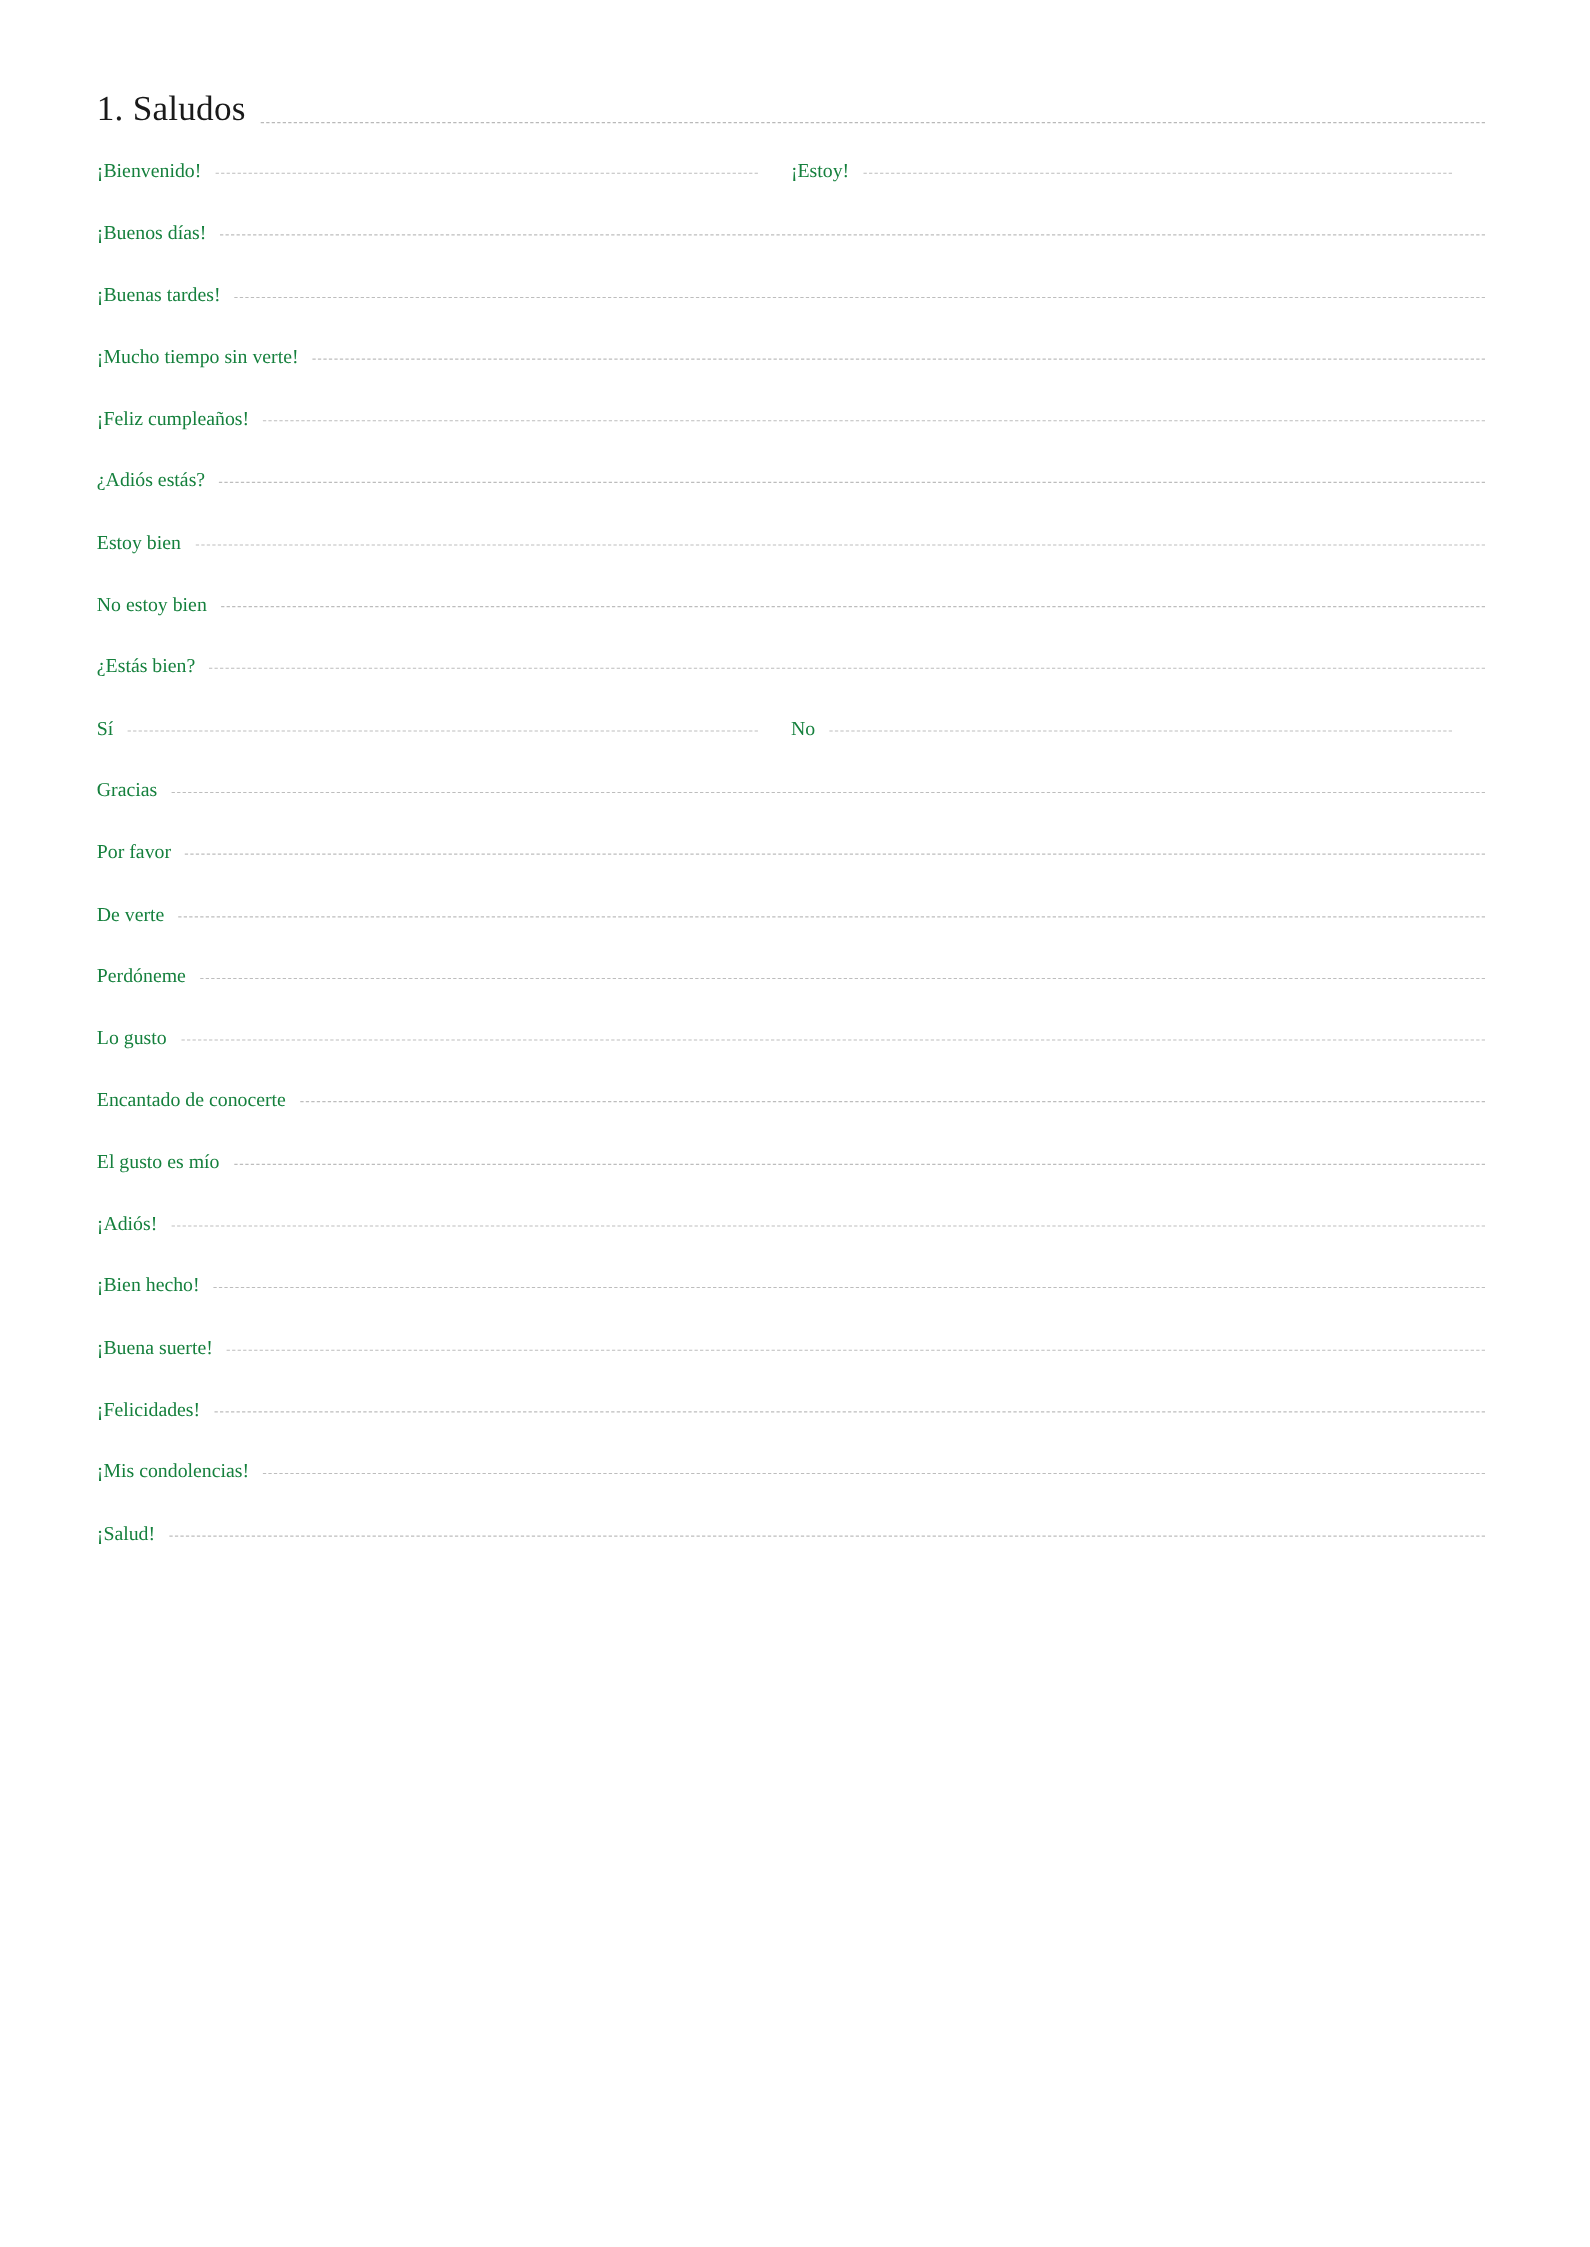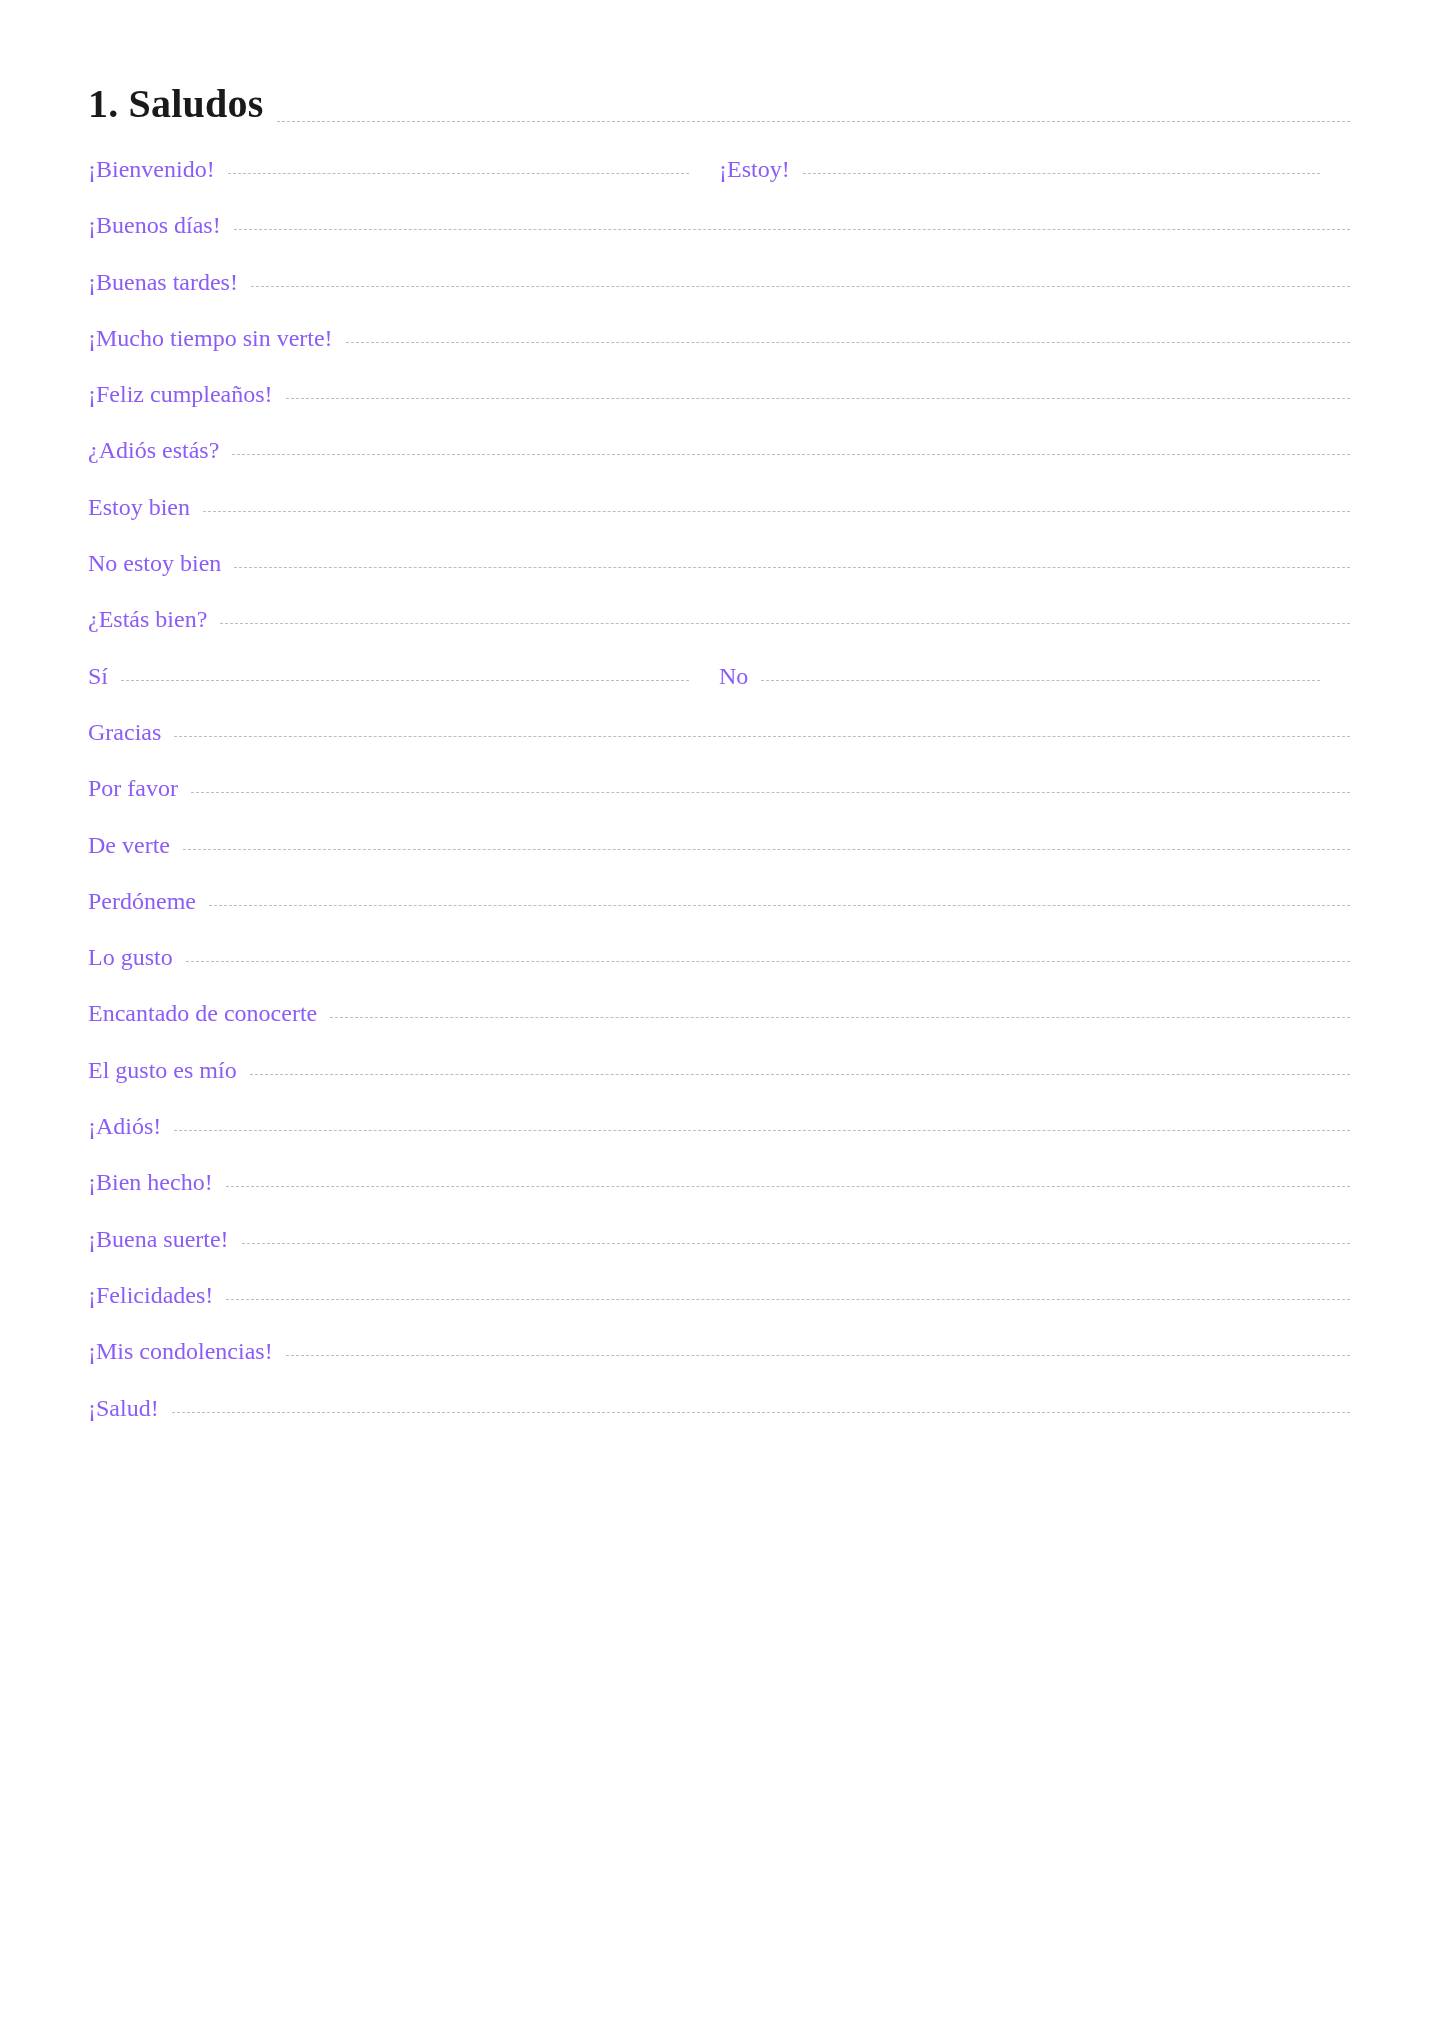--- a/index.html
+++ b/index.html
@@ -24,22 +24,22 @@
 
   
   .heading-row {
     display: flex;
     align-items: baseline;
     margin-top: 10px;
     margin-bottom: 28px;
   }
   .heading-title {
     font-family: "Liberation Serif", serif;
-    font-weight: bold;
-    font-size: 40px;
+    font-weight: normal;
+    font-size: 32px;
     letter-spacing: 0.2px;
     white-space: nowrap;
     color: #1a1a1a;
   }
   .heading-rule {
     flex: 1 1 auto;
     margin-left: 14px;
     position: relative;
     height: 1px;
     align-self: flex-end;
@@ -64,24 +64,24 @@
   .cell.half {
     width: 50%;
     flex: 0 0 50%;
   }
   .cell.full {
     flex: 1 1 auto;
     width: 100%;
     text-align: center;
   }
   .term {
-    font-size: 24px;
+    font-size: 18px;
     line-height: 1.2;
     white-space: nowrap;
-    color: #8b5cf6;
+    color: #15803d;
   }
   .fill {
     flex: 1 1 auto;
     height: 1px;
     margin-left: 13px;
     margin-right: 18px;
     border-bottom: 1px dashed #bdbdbd;
     position: relative;
     top: -3px;
   }

